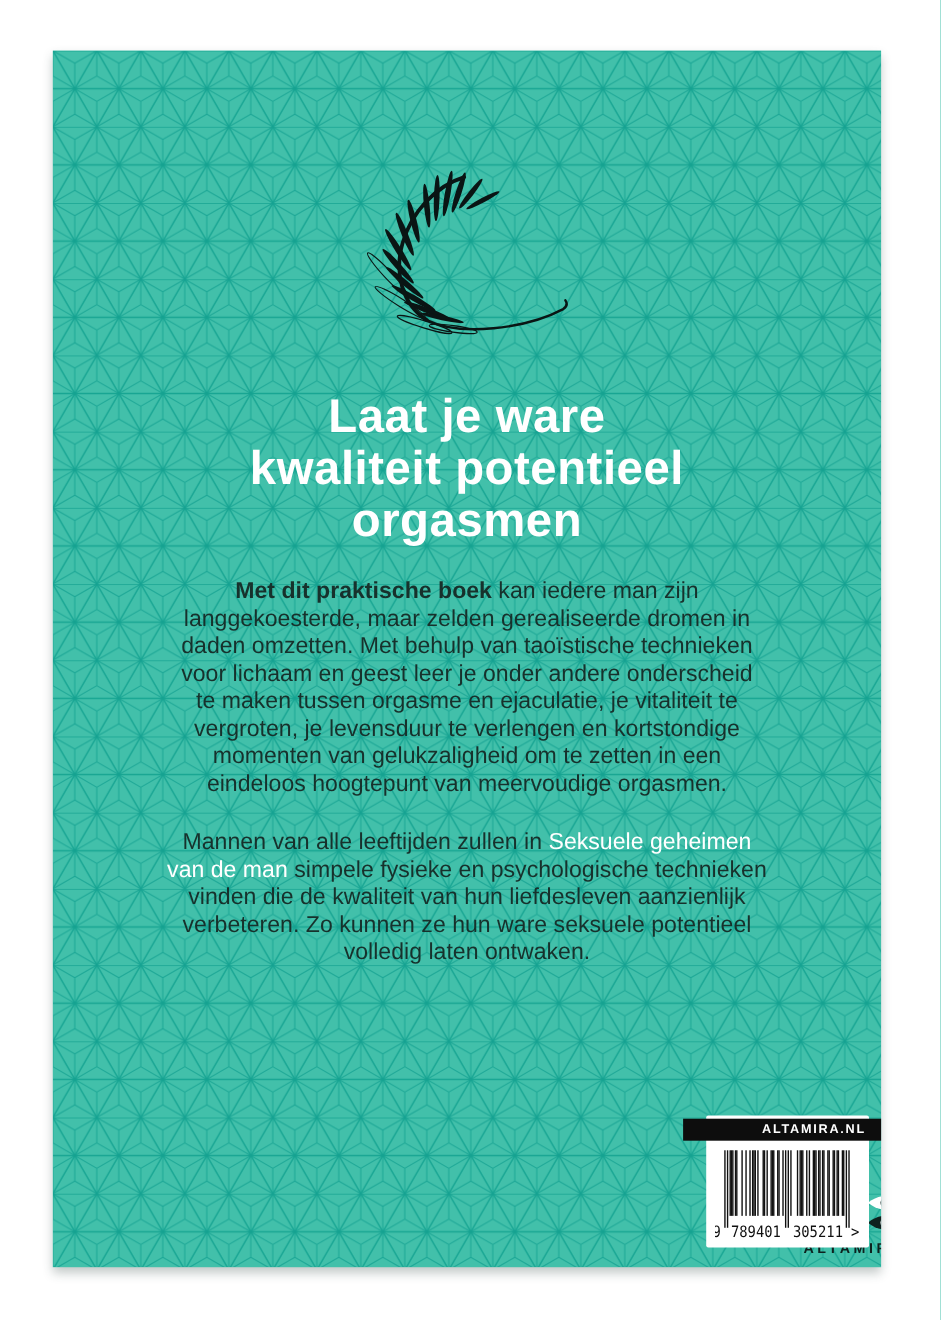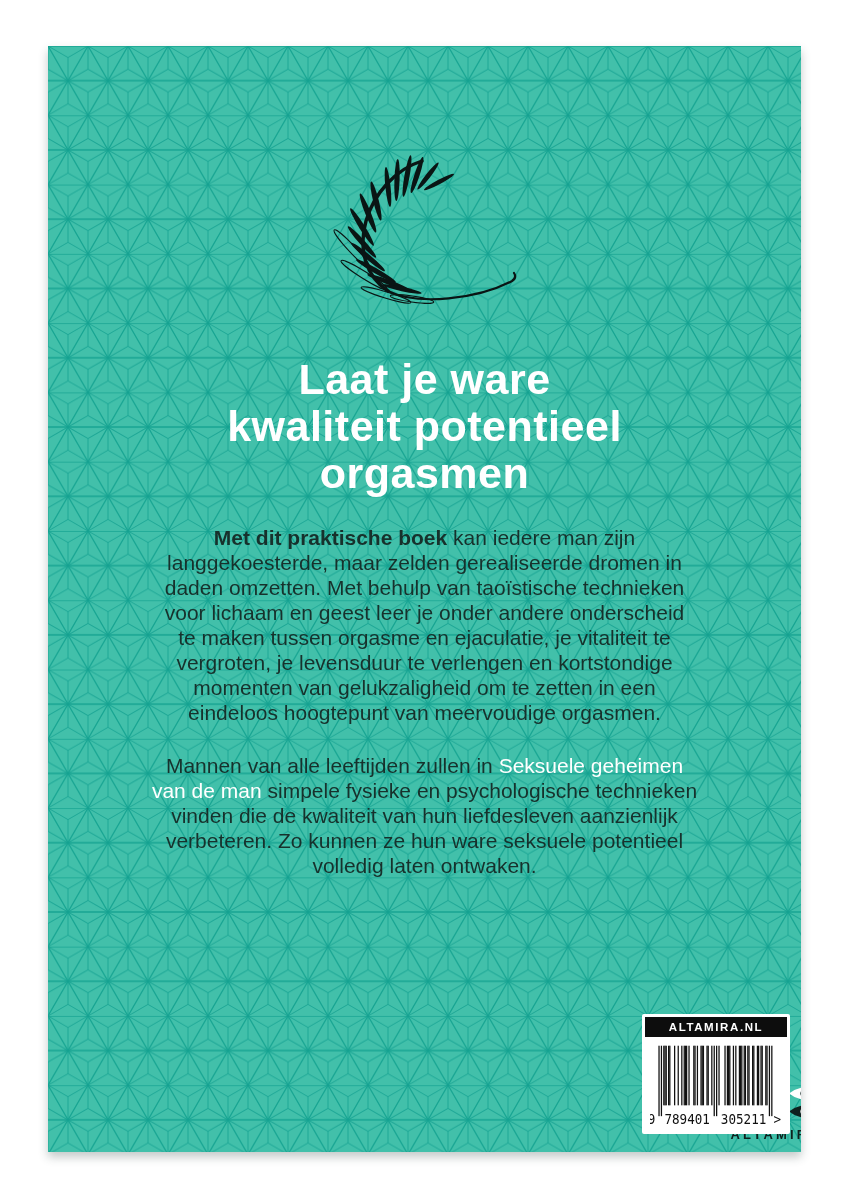--- a/index.html
+++ b/index.html
@@ -43,21 +43,21 @@
   }
   .barcode-box{
     position:absolute;left:594px;top:968px;width:148px;height:120px;
     background:#ffffff;border-radius:2px;
     box-sizing:border-box;padding:3px;
     display:flex;flex-direction:column;align-items:center;
   }
   .barcode-header{
     width:100%;height:20px;background:#0d0d0d;color:#ffffff;
     display:flex;align-items:center;justify-content:center;
-    font-size:11.5px;font-weight:bold;letter-spacing:1.6px;
+    font-size:11.5px;font-weight:bold;letter-spacing:1.6px;padding-left:48px;
   }
   .bars-svg{margin-top:6px;width:132px;height:84px;}
   .bars-svg text{
     font-family:"DejaVu Sans Mono", monospace;
     font-size:10.5px;fill:#101010;
   }
 </style>
 </head>
 <body>
 

